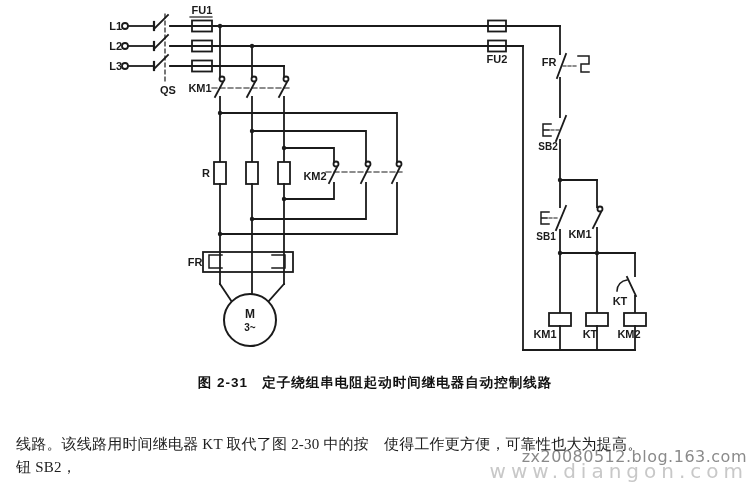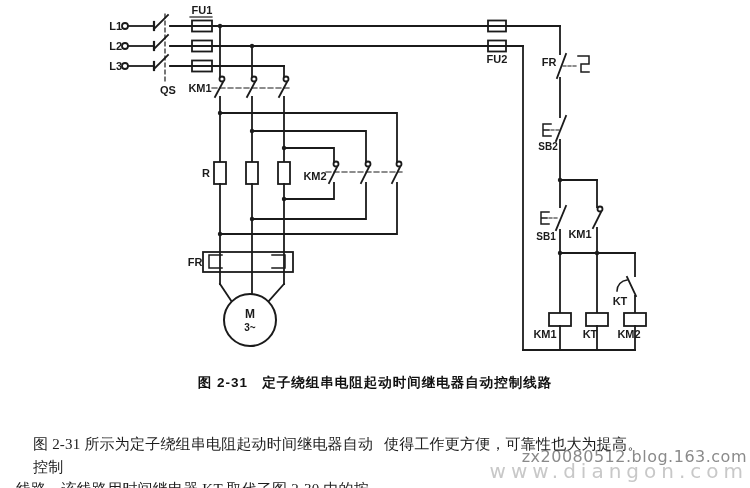--- a/index.html
+++ b/index.html
@@ -234,20 +234,19 @@
   <div class="caption">
     <span class="fig">图 2-31</span><span>定子绕组串电阻起动时间继电器自动控制线路</span>
   </div>
 
   
   <div class="wm-site">www.diangon.com</div>
   <div class="wm-blog">zx20080512.blog.163.com</div>
 
   
   <div class="bodytext col-left">
-    <div class="line1">图 2-31 所示为定子绕组串电阻起动时间继电器自动控制</div>
     <div>线路。该线路用时间继电器 KT 取代了图 2-30 中的按钮 SB2，</div>
   </div>
   <div class="bodytext col-right">
     <div>使得工作更方便，可靠性也大为提高。</div>
   </div>
 
 </div>
 
 </body></html>

